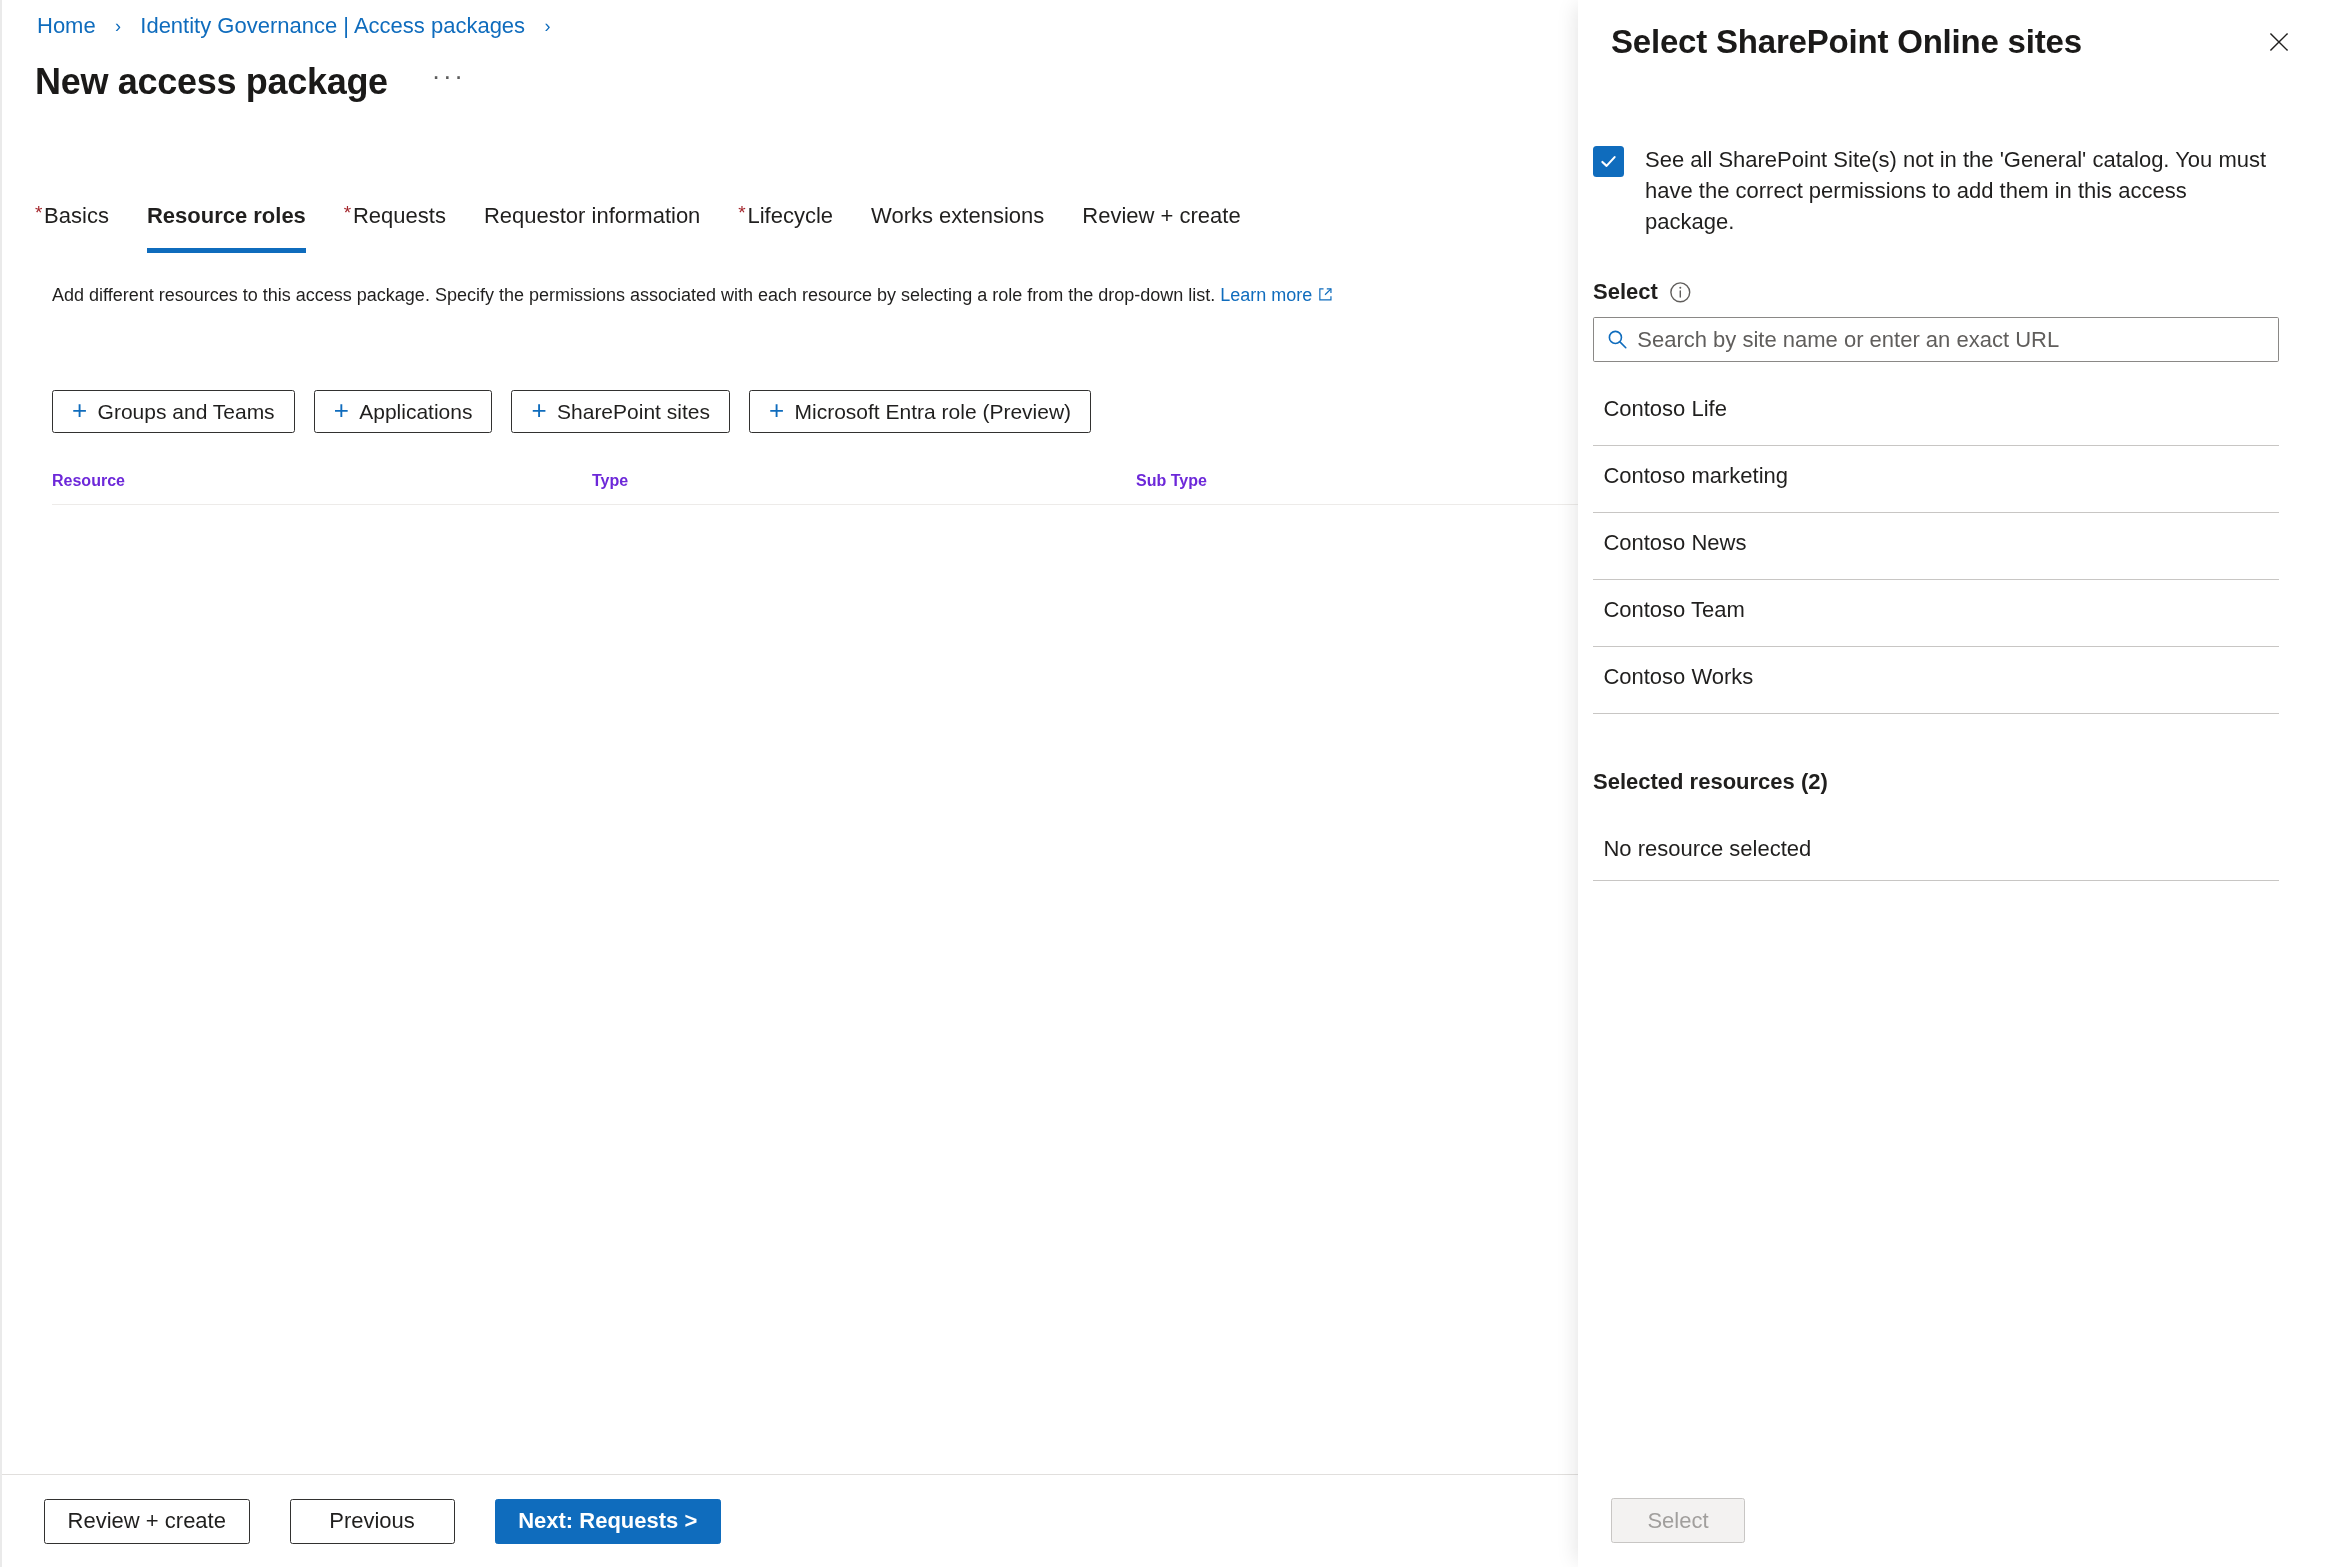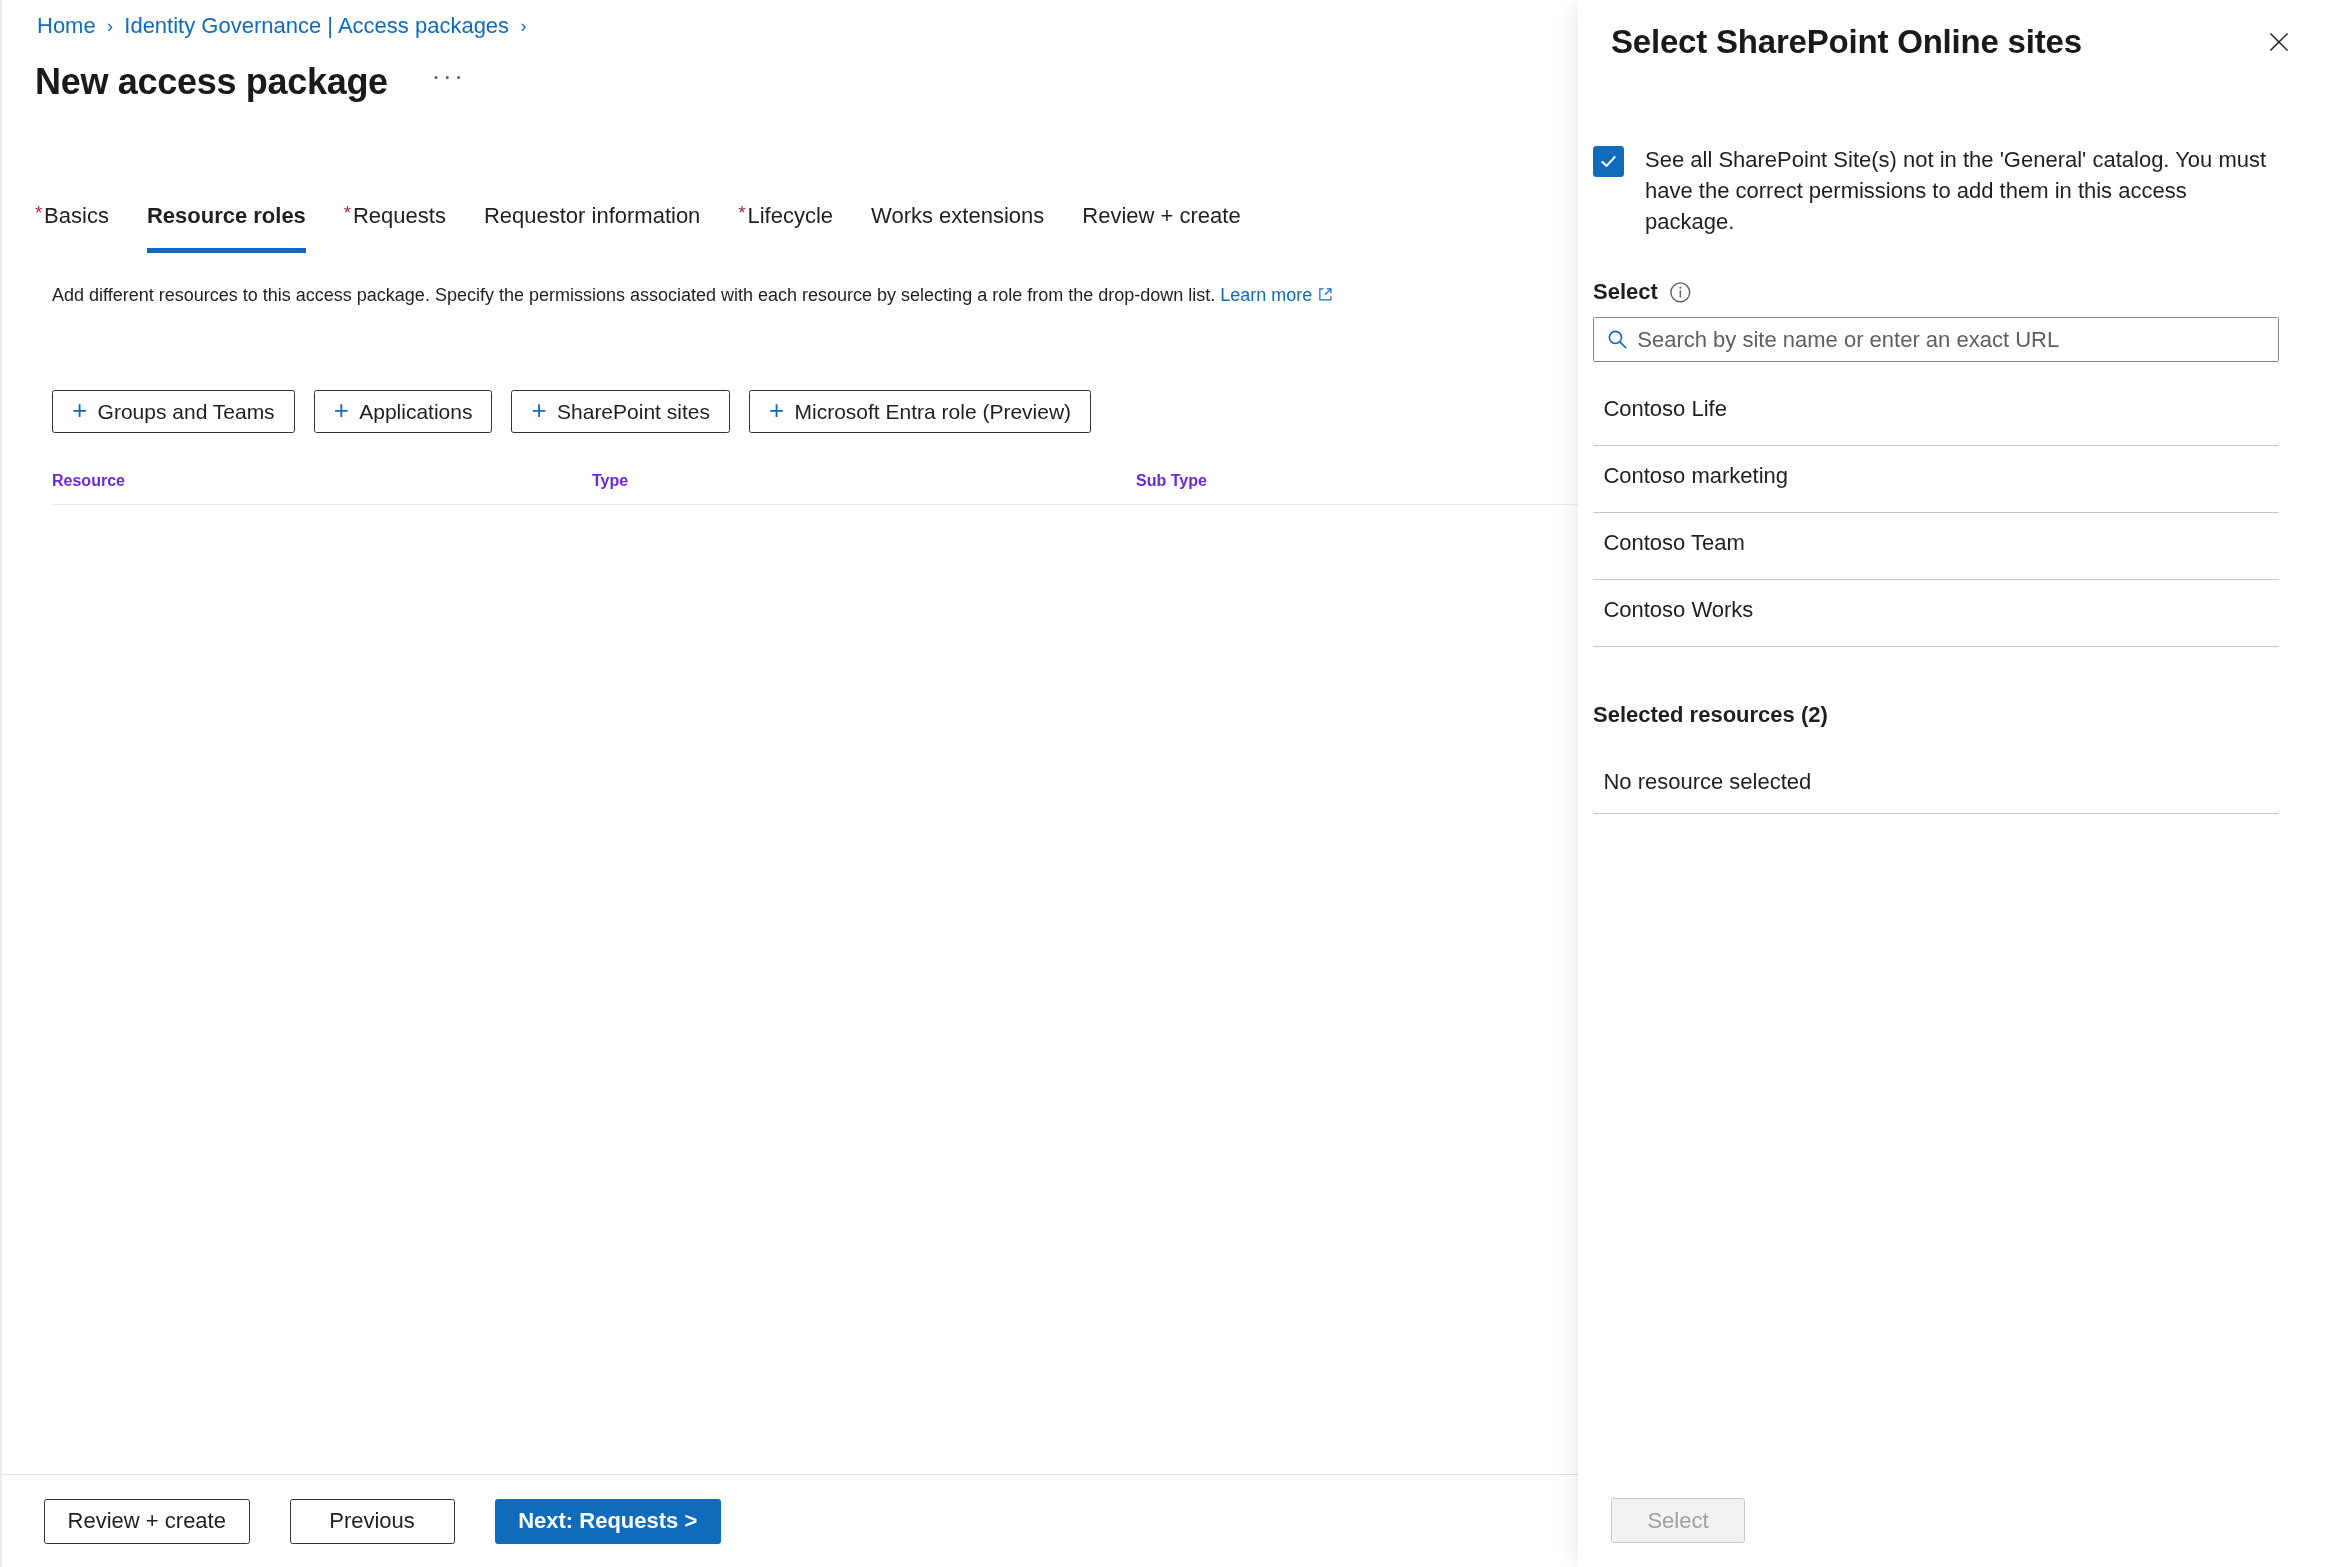--- a/index.html
+++ b/index.html
@@ -32,20 +32,21 @@
   }
 
   
   .breadcrumb {
     position: absolute;
     left: 35px; top: 12px;
     display: flex;
     align-items: center;
     font-size: 22px;
     line-height: 28px;
+    gap: 8px;
   }
   .bc-link {
     color: #0f6cbd;
     cursor: pointer;
     white-space: nowrap;
   }
   .bc-sep {
     color: #0f6cbd;
     margin: 0 11.3px;
     font-size: 18px;
@@ -543,20 +544,24 @@
       <div class="site-list">
         <div class="site-item">
           <div class="site-name">Contoso Life</div>
           <div class="site-url"></div>
         </div>
         <div class="site-item">
           <div class="site-name">Contoso marketing</div>
           <div class="site-url"></div>
         </div>
         <div class="site-item">
+          <div class="site-name">Contoso News</div>
+          <div class="site-url"></div>
+        </div>
+        <div class="site-item">
           <div class="site-name">Contoso Team</div>
           <div class="site-url"></div>
         </div>
         <div class="site-item">
           <div class="site-name">Contoso Works</div>
           <div class="site-url"></div>
         </div>
       </div>
 
       <div class="selected-heading">Selected resources (2)</div>

